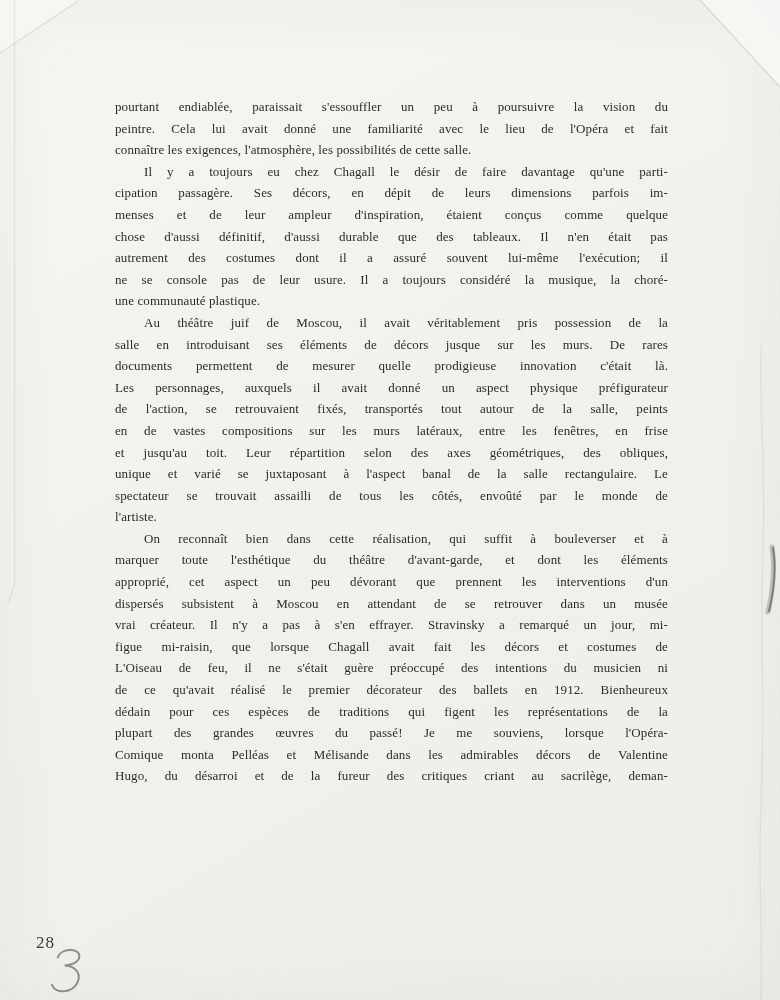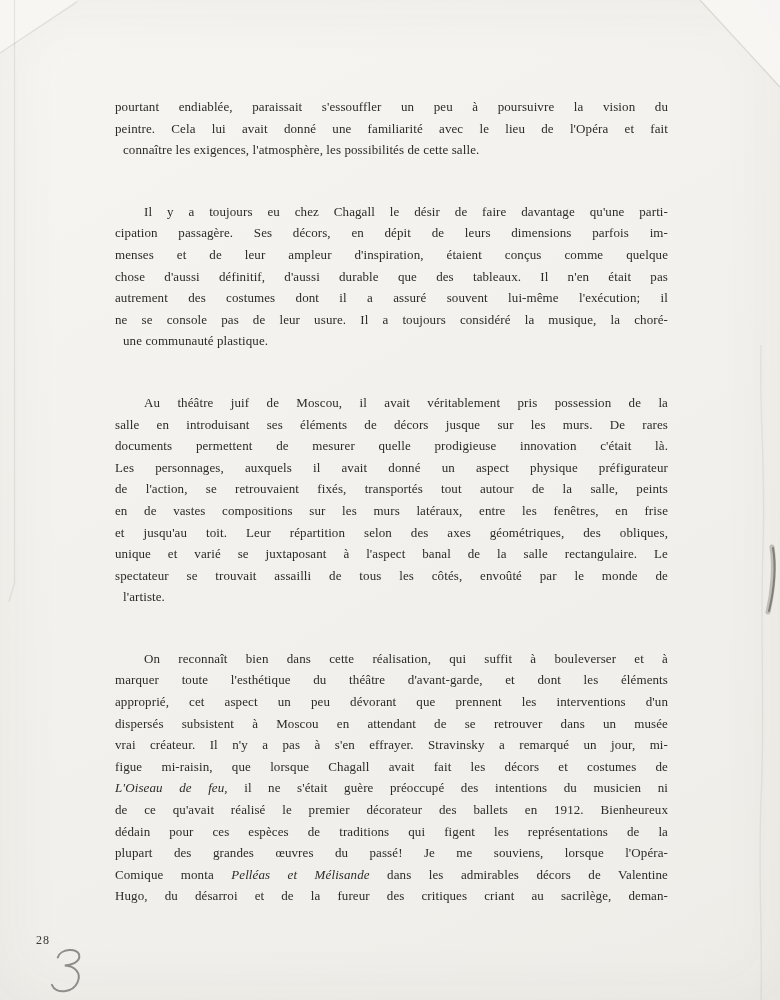--- a/index.html
+++ b/index.html
@@ -17,26 +17,26 @@
     position:absolute;left:115px;top:96px;width:553px;
     font-size:13px;line-height:21.6px;color:#2c2b27;
     letter-spacing:0.1px;
   }
   .para{margin:0;}
   .line{
     text-align:justify;
     text-align-last:justify;
     min-height:21.6px;
   }
-  .line.end{text-align-last:left;margin-left:8px;}
-  .line.indent{text-indent:29px;margin-top:40px;}
-  .it{font-style:italic;}
+  .line.end{text-align-last:left;}
+  .line.indent{text-indent:29px;}
+  .it{}
   .folio{
     position:absolute;left:36px;top:933px;
-    font-size:12px;color:#3a3934;letter-spacing:1px;
+    font-size:17px;color:#3a3934;letter-spacing:1px;
   }
   .artifacts{position:absolute;inset:0;pointer-events:none;}
   .pencil3{position:absolute;left:48px;top:944px;transform:rotate(8deg);}
 </style>
 </head>
 <body>
 
 <div class="page">
 
   <svg class="artifacts" width="780" height="1000" viewBox="0 0 780 1000">

